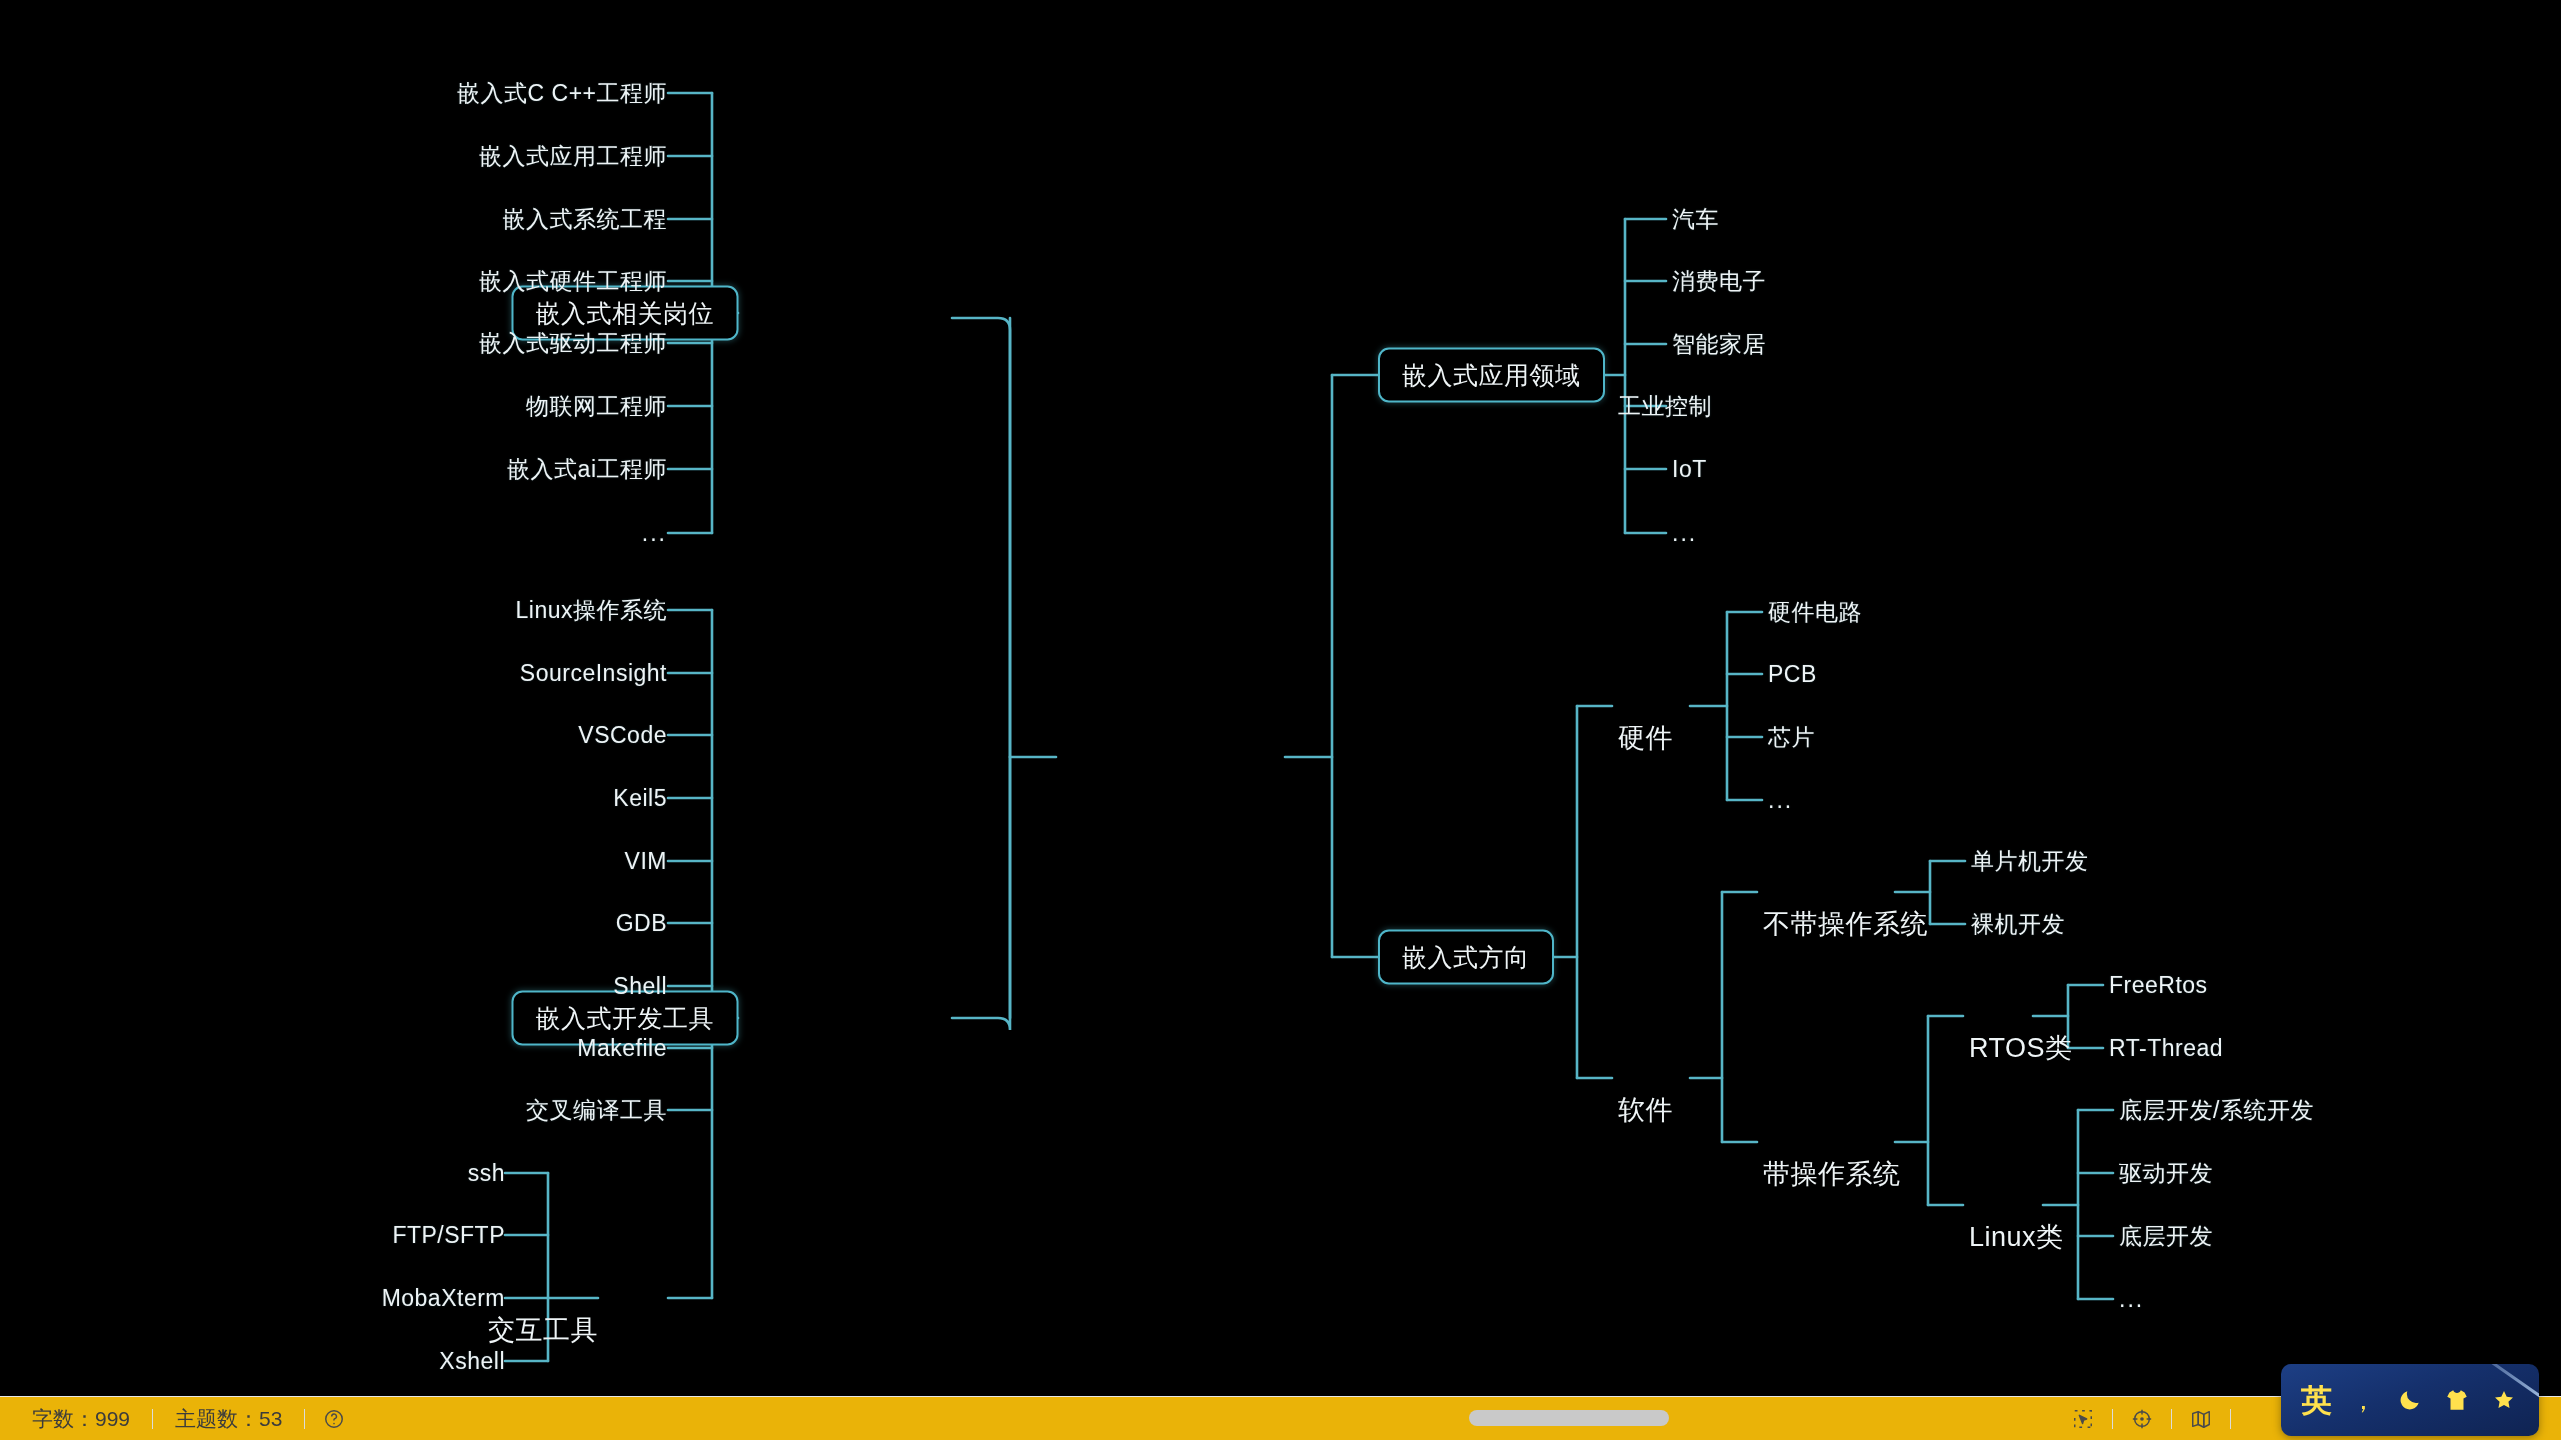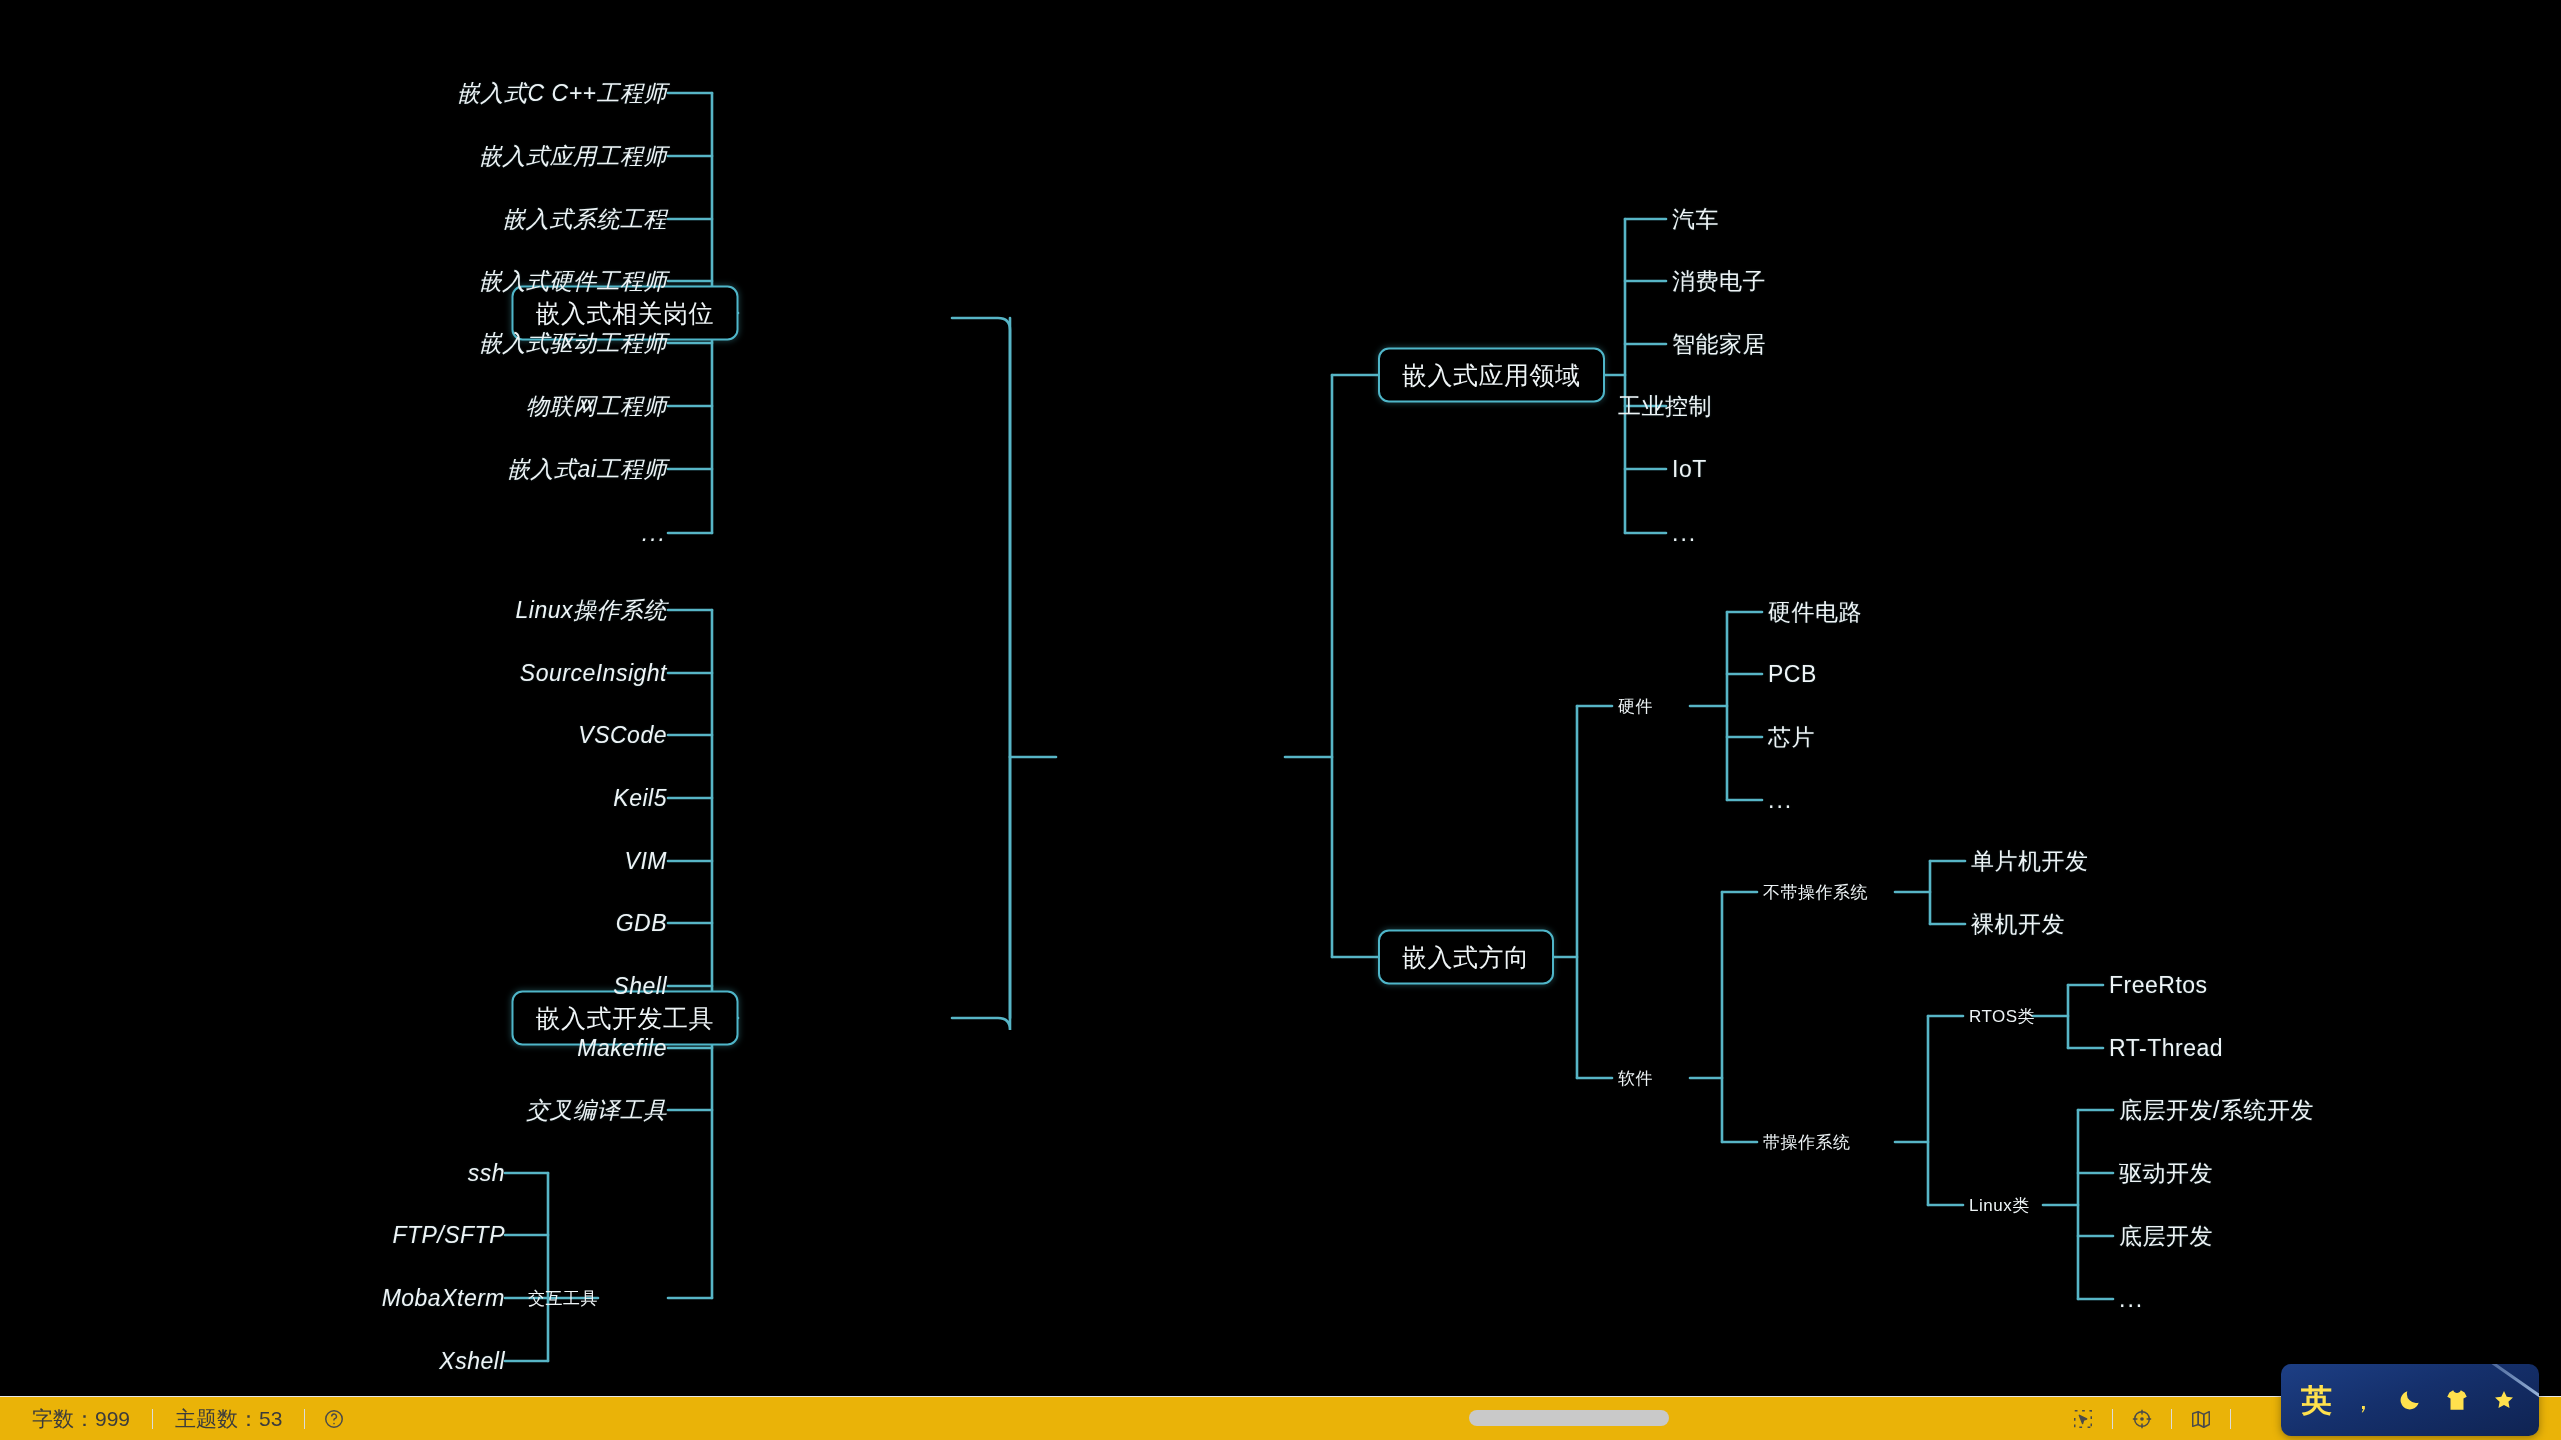--- a/index.html
+++ b/index.html
@@ -31,25 +31,26 @@
     white-space: nowrap;
     line-height: 1;
     letter-spacing: .5px;
   }
   .node.leaf {
     font-size: 23px;
     transform: translateY(-50%);
     text-shadow: 0 0 2px rgba(120,200,215,.25);
   }
   .node.leaf.r { text-align: left; }
-  .node.leaf.l { text-align: left; font-style: italic; }
+  .node.leaf.l { text-align: left; }
 
   .node.mid {
-    font-size: 17px;
+    font-size: 27px;
     transform: translateY(-50%);
+    margin-top: 32px;
   }
 
   .node.boxed {
     border: 2px solid #4fb6c9;
     border-radius: 11px;
     padding: 13px 22px;
     font-size: 25px;
     background: #000;
     transform: translateY(-50%);
     box-shadow: 0 0 6px rgba(79,182,201,.35);

